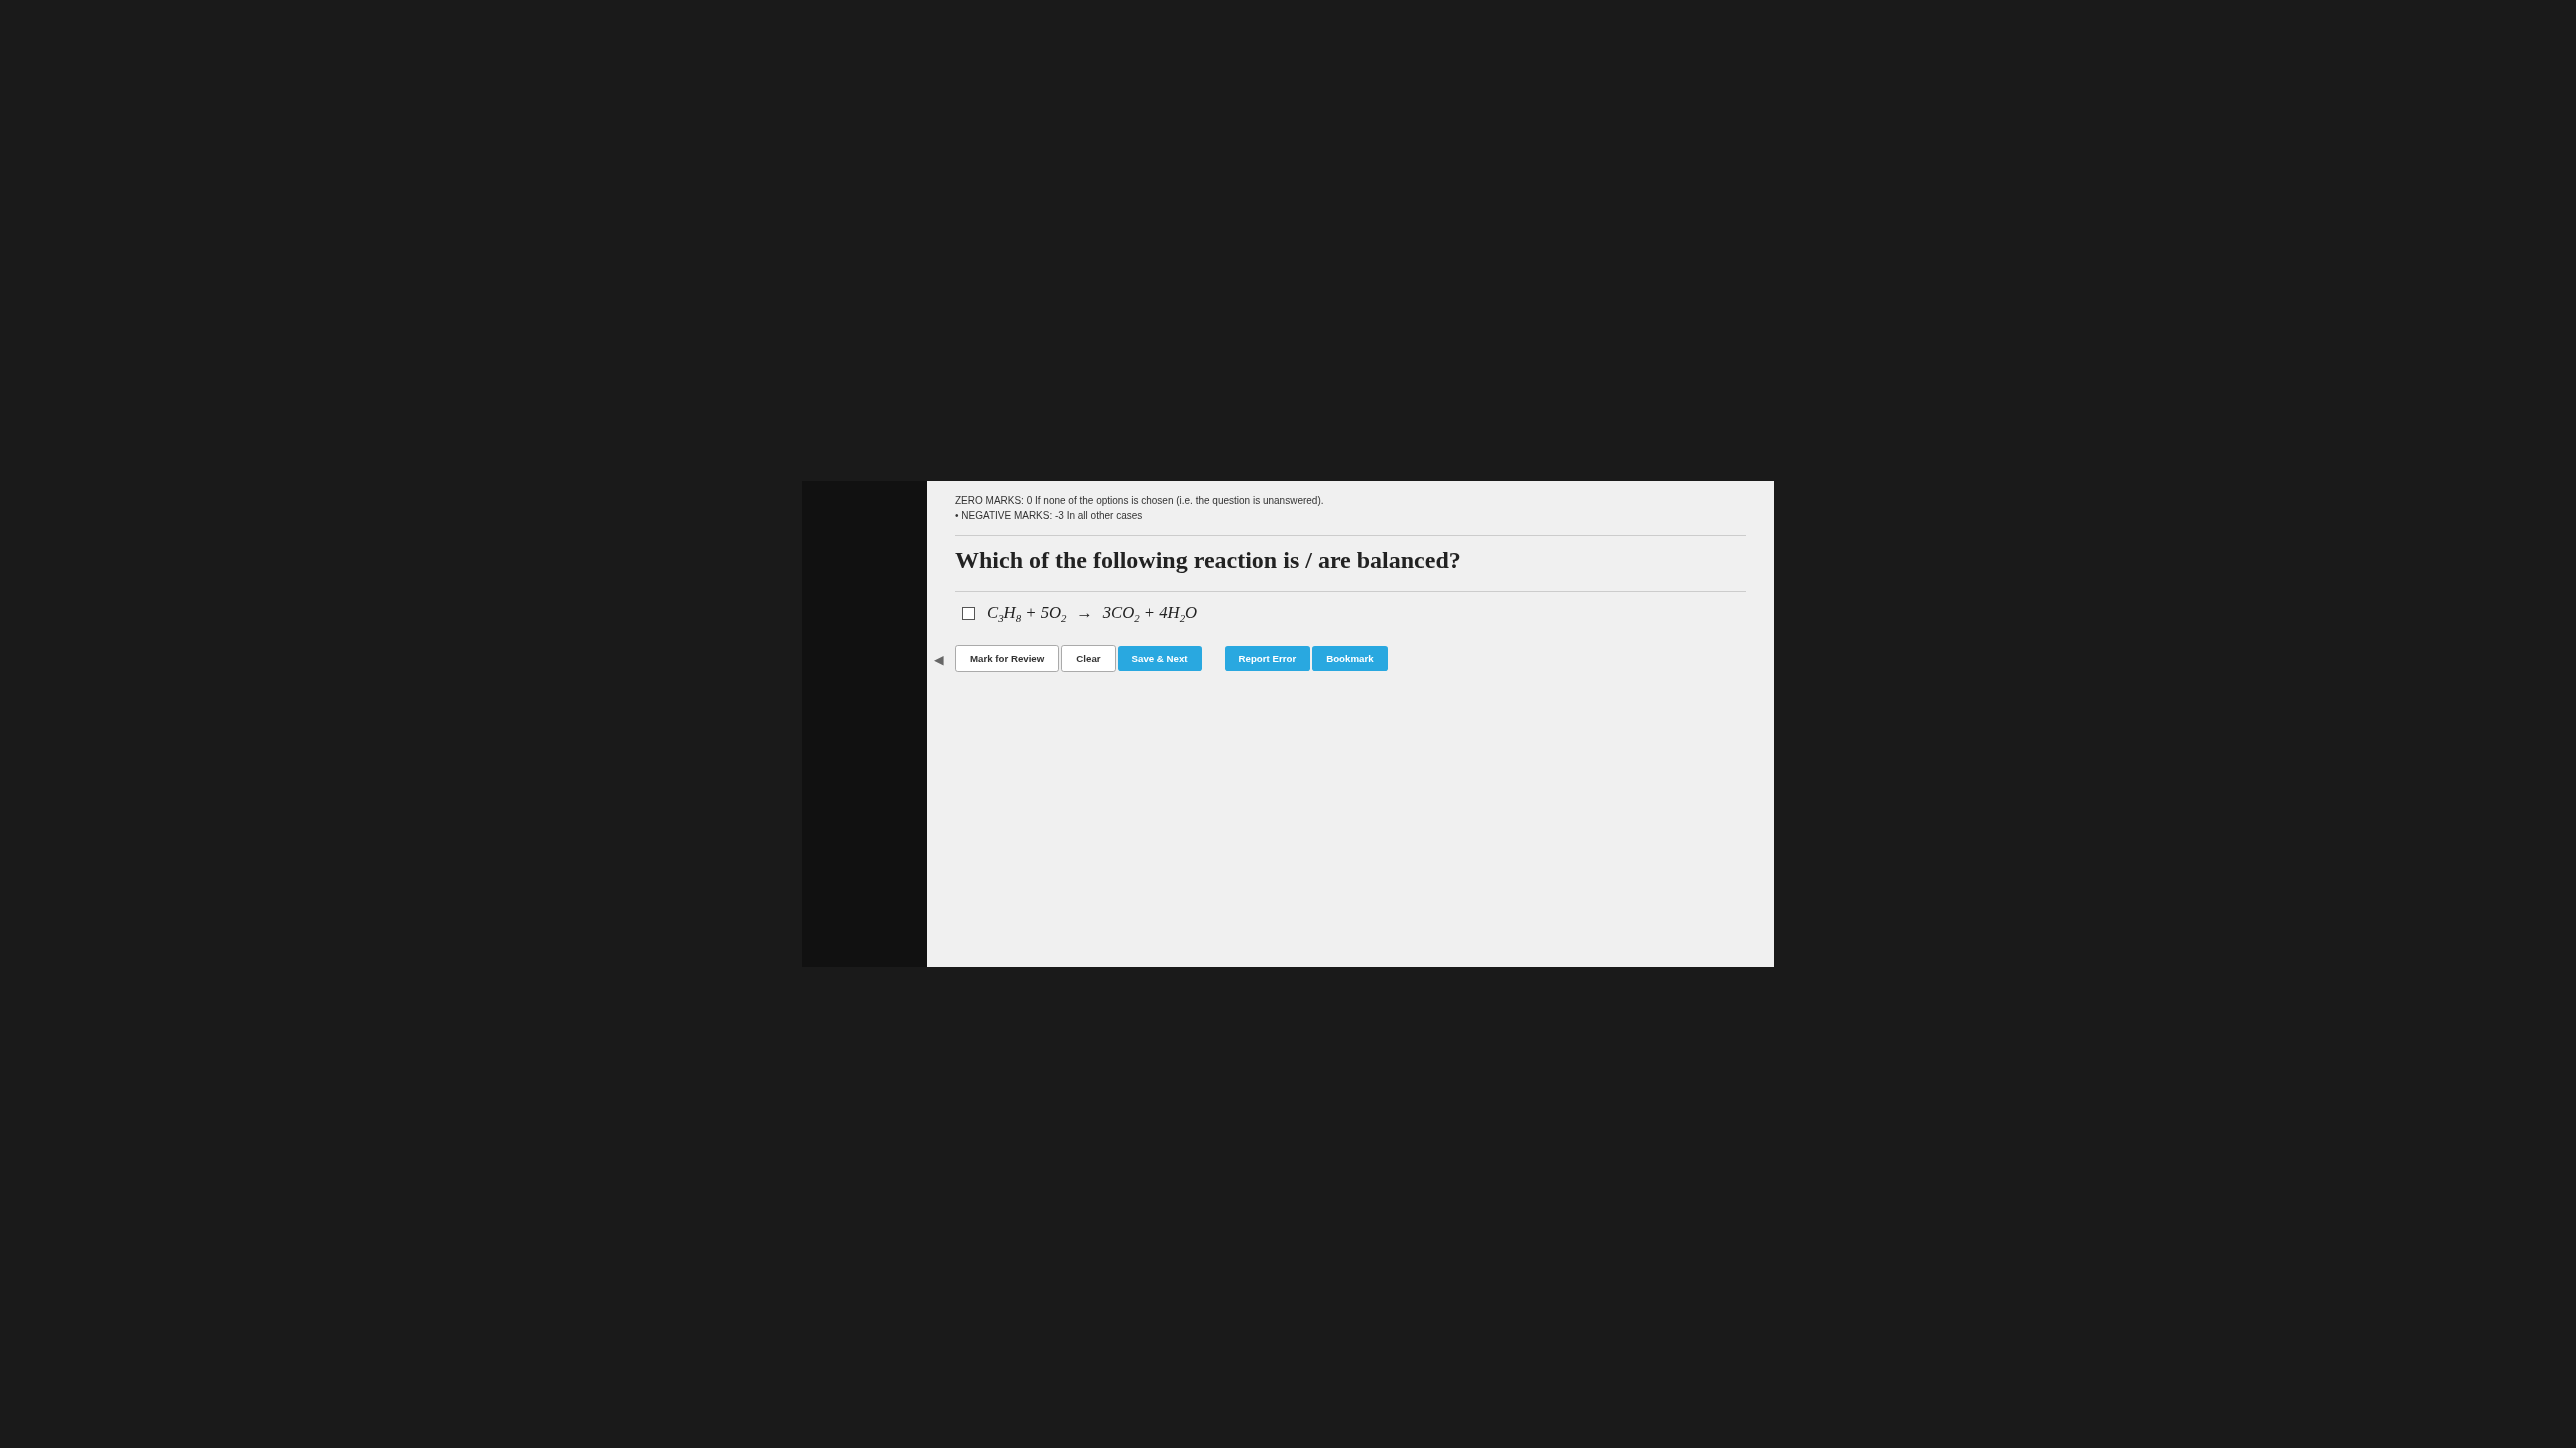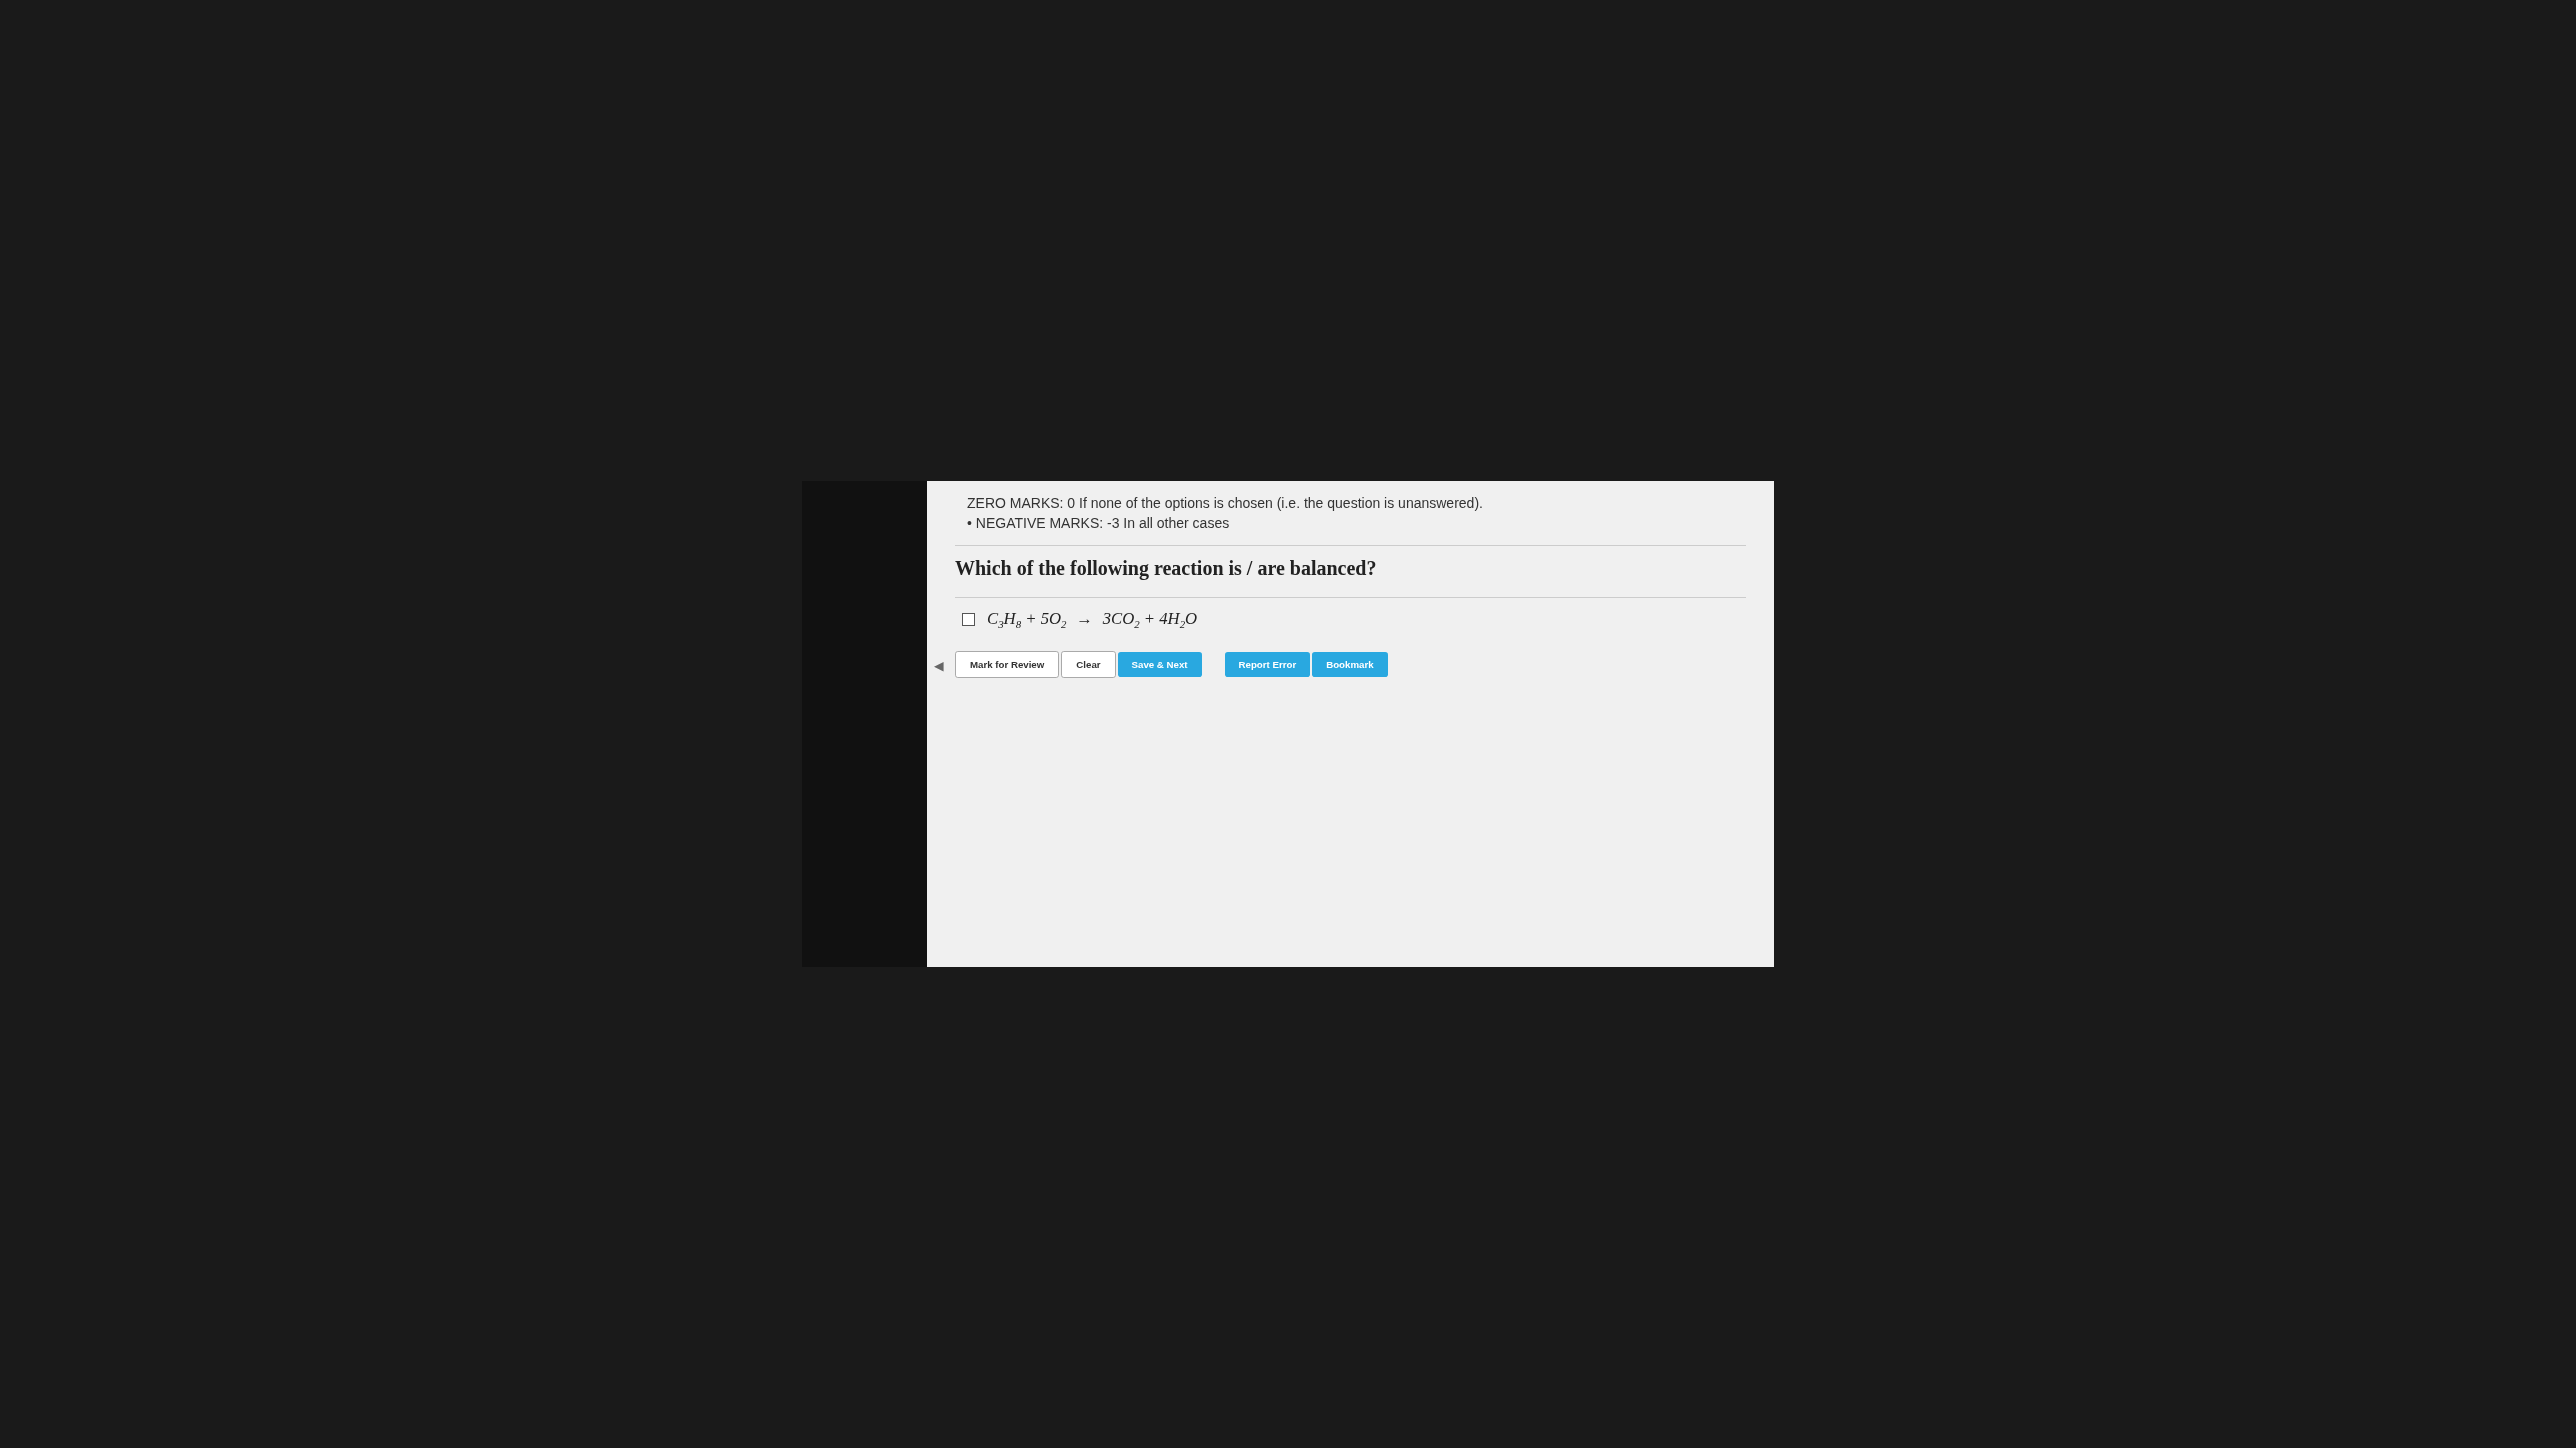--- a/index.html
+++ b/index.html
@@ -35,38 +35,37 @@
       background-color: #f0f0f0;
       padding: 14px 28px 21px 28px;
       position: relative;
     }
 
     .info-section {
       margin-bottom: 14px;
     }
 
     .info-text {
-      font-size: 14px;
+      font-size: 10px;
       color: #333;
       margin-bottom: 4.2px;
-      margin-left: 12px;
     }
 
     .info-text span {
       font-weight: normal;
     }
 
     .divider {
       border: none;
       border-top: 0.7px solid #ccc;
       margin: 11px 0;
     }
 
     .question-text {
-      font-size: 20px;
+      font-size: 24px;
       font-weight: bold;
       color: #222;
       margin-bottom: 16.7px;
       font-family: Georgia, serif;
     }
 
     .options-container {
       margin-left: 7px;
     }
 

